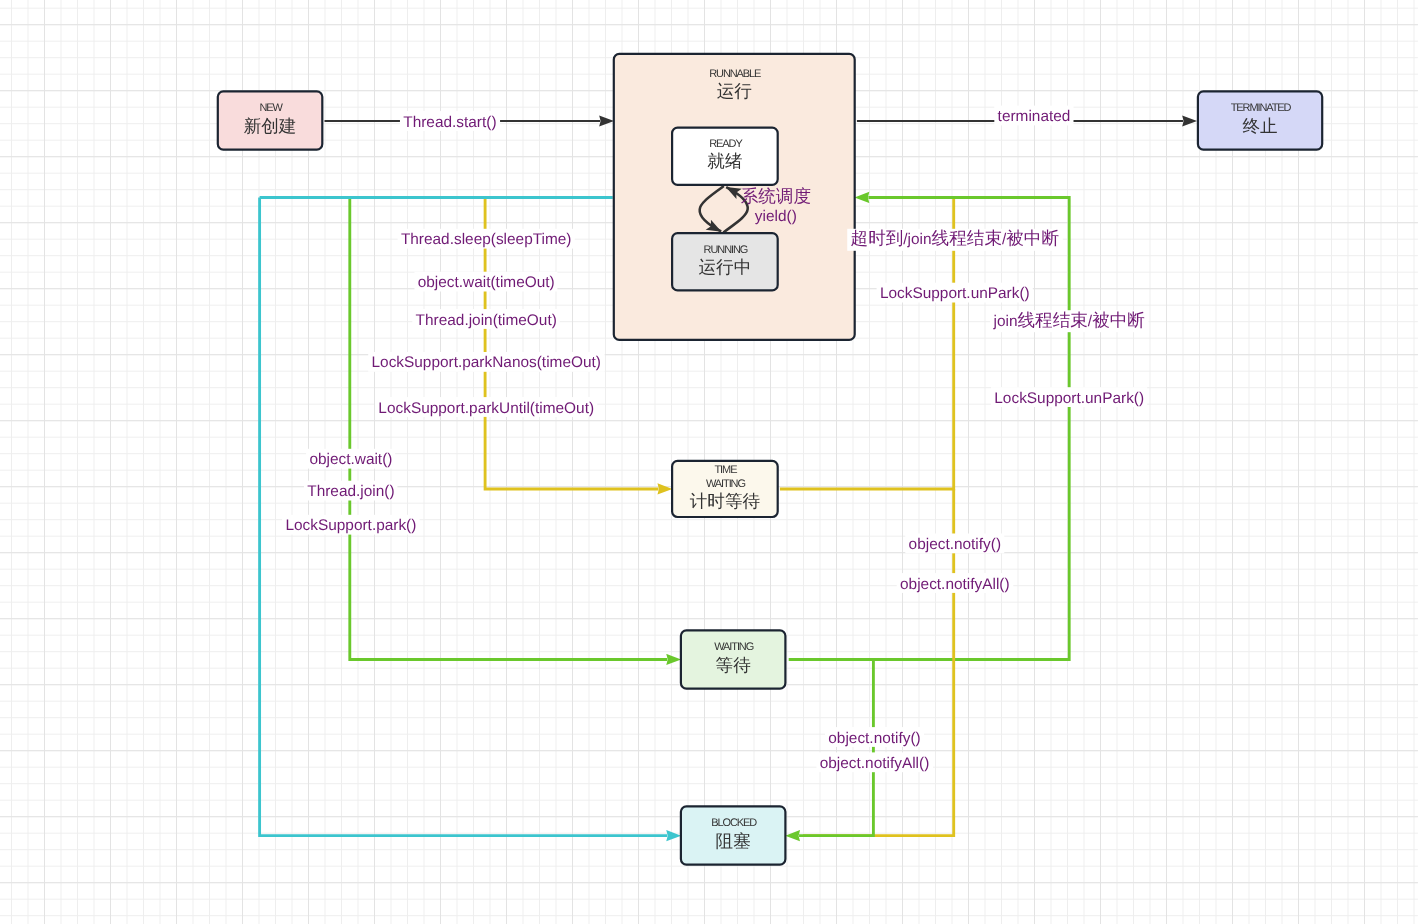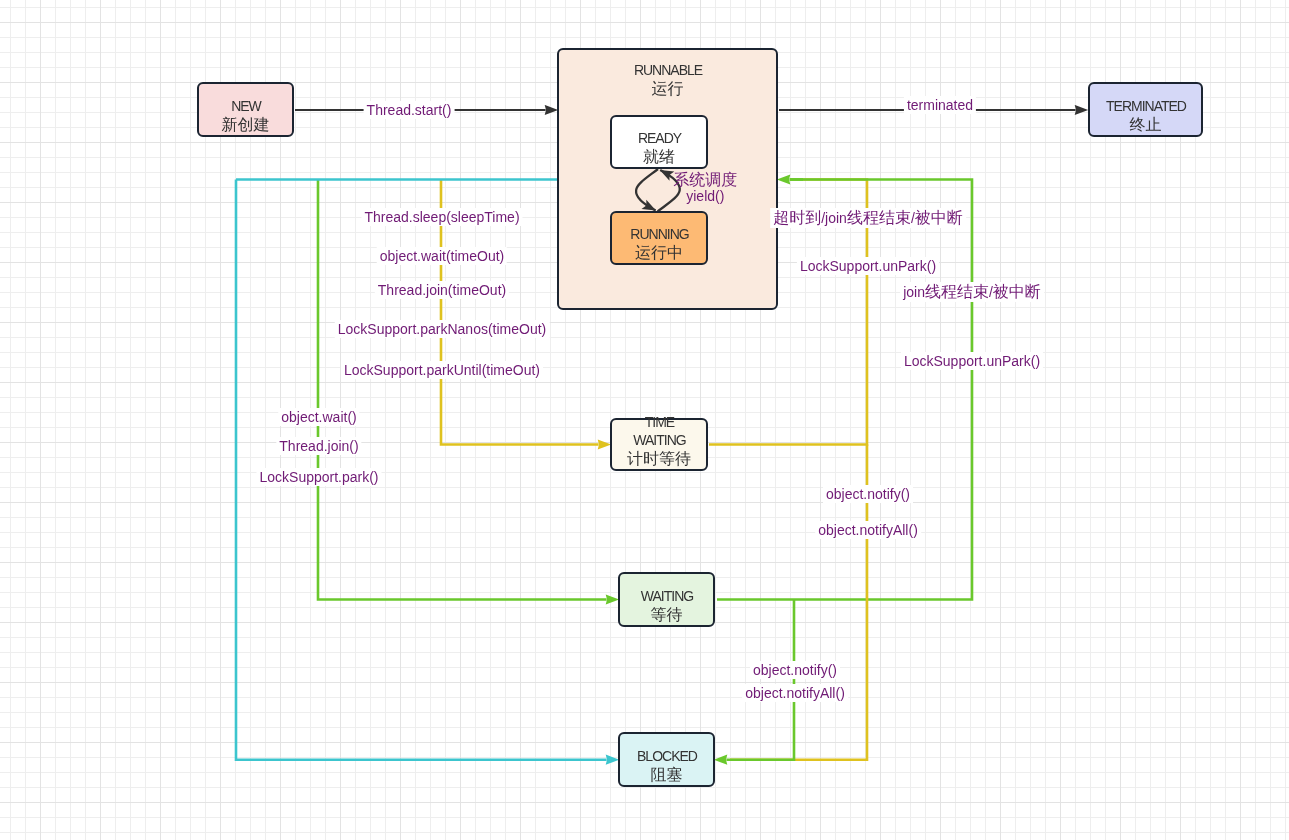--- a/index.html
+++ b/index.html
@@ -15,36 +15,36 @@
       linear-gradient(to bottom, #e3e3e3 1.2px, transparent 1.2px),
       linear-gradient(to right, #eeeeee 1px, transparent 1px),
       linear-gradient(to bottom, #eeeeee 1px, transparent 1px);
     background-size:60px 60px,60px 60px,15px 15px,15px 15px;
     background-position:40px 22px,40px 22px,10px 7px,10px 7px;
   }
   svg#edges{position:absolute;left:0;top:0;width:1289px;height:840px;z-index:3;pointer-events:none;}
   svg#edges-top{position:absolute;left:0;top:0;width:1289px;height:840px;z-index:5;pointer-events:none;}
   .node{position:absolute;box-sizing:border-box;
     border:2.5px solid #1b2431;border-radius:6px;
-    display:flex;flex-direction:column;align-items:center;justify-content:flex-end;
+    display:flex;flex-direction:column;align-items:center;justify-content:center;
     color:#333;line-height:1.24;z-index:4;}
-  .node .en{font-size:14px;letter-spacing:-1px;margin-right:-1px;}
+  .node .en{font-size:10px;letter-spacing:-1px;margin-right:-1px;}
   .node .zh{font-size:13px;}
   .lbl{position:absolute;font-size:14px;color:#701a75;white-space:nowrap;
     background:#fff;line-height:1;padding:2px 3px;transform:translate(-50%,-50%);z-index:6;}
   .lbl.nb{background:transparent;}
   .cjk{font-size:16px;}
 
   
   #n-new{left:197px;top:82px;width:97px;height:55px;background:#f9dcdc;}
   #n-runnable{left:557px;top:48px;width:221px;height:262px;background:#faeade;
     justify-content:flex-start;padding-top:12px;}
   #n-runnable .rtitle{display:flex;flex-direction:column;align-items:center;}
   #n-ready{left:610px;top:115px;width:98px;height:54px;background:#fff;z-index:6;}
-  #n-running{left:610px;top:211px;width:98px;height:54px;background:#fdba74;z-index:6;}
+  #n-running{left:610px;top:211px;width:98px;height:54px;background:#e5e5e5;z-index:6;}
   #n-terminated{left:1088px;top:82px;width:115px;height:55px;background:#d5d8f7;}
   #n-timewaiting{left:610px;top:418px;width:98px;height:53px;background:#fcf8ec;}
   #n-waiting{left:618px;top:572px;width:97px;height:55px;background:#e4f4df;}
   #n-blocked{left:618px;top:732px;width:97px;height:55px;background:#daf3f4;}
 
   
   #l-start{left:409px;top:110px;}
   #l-term{left:940px;top:105px;}
   #l-sched{left:705.3px;top:179.5px;}
   #l-yield{left:705.3px;top:195.5px;}

